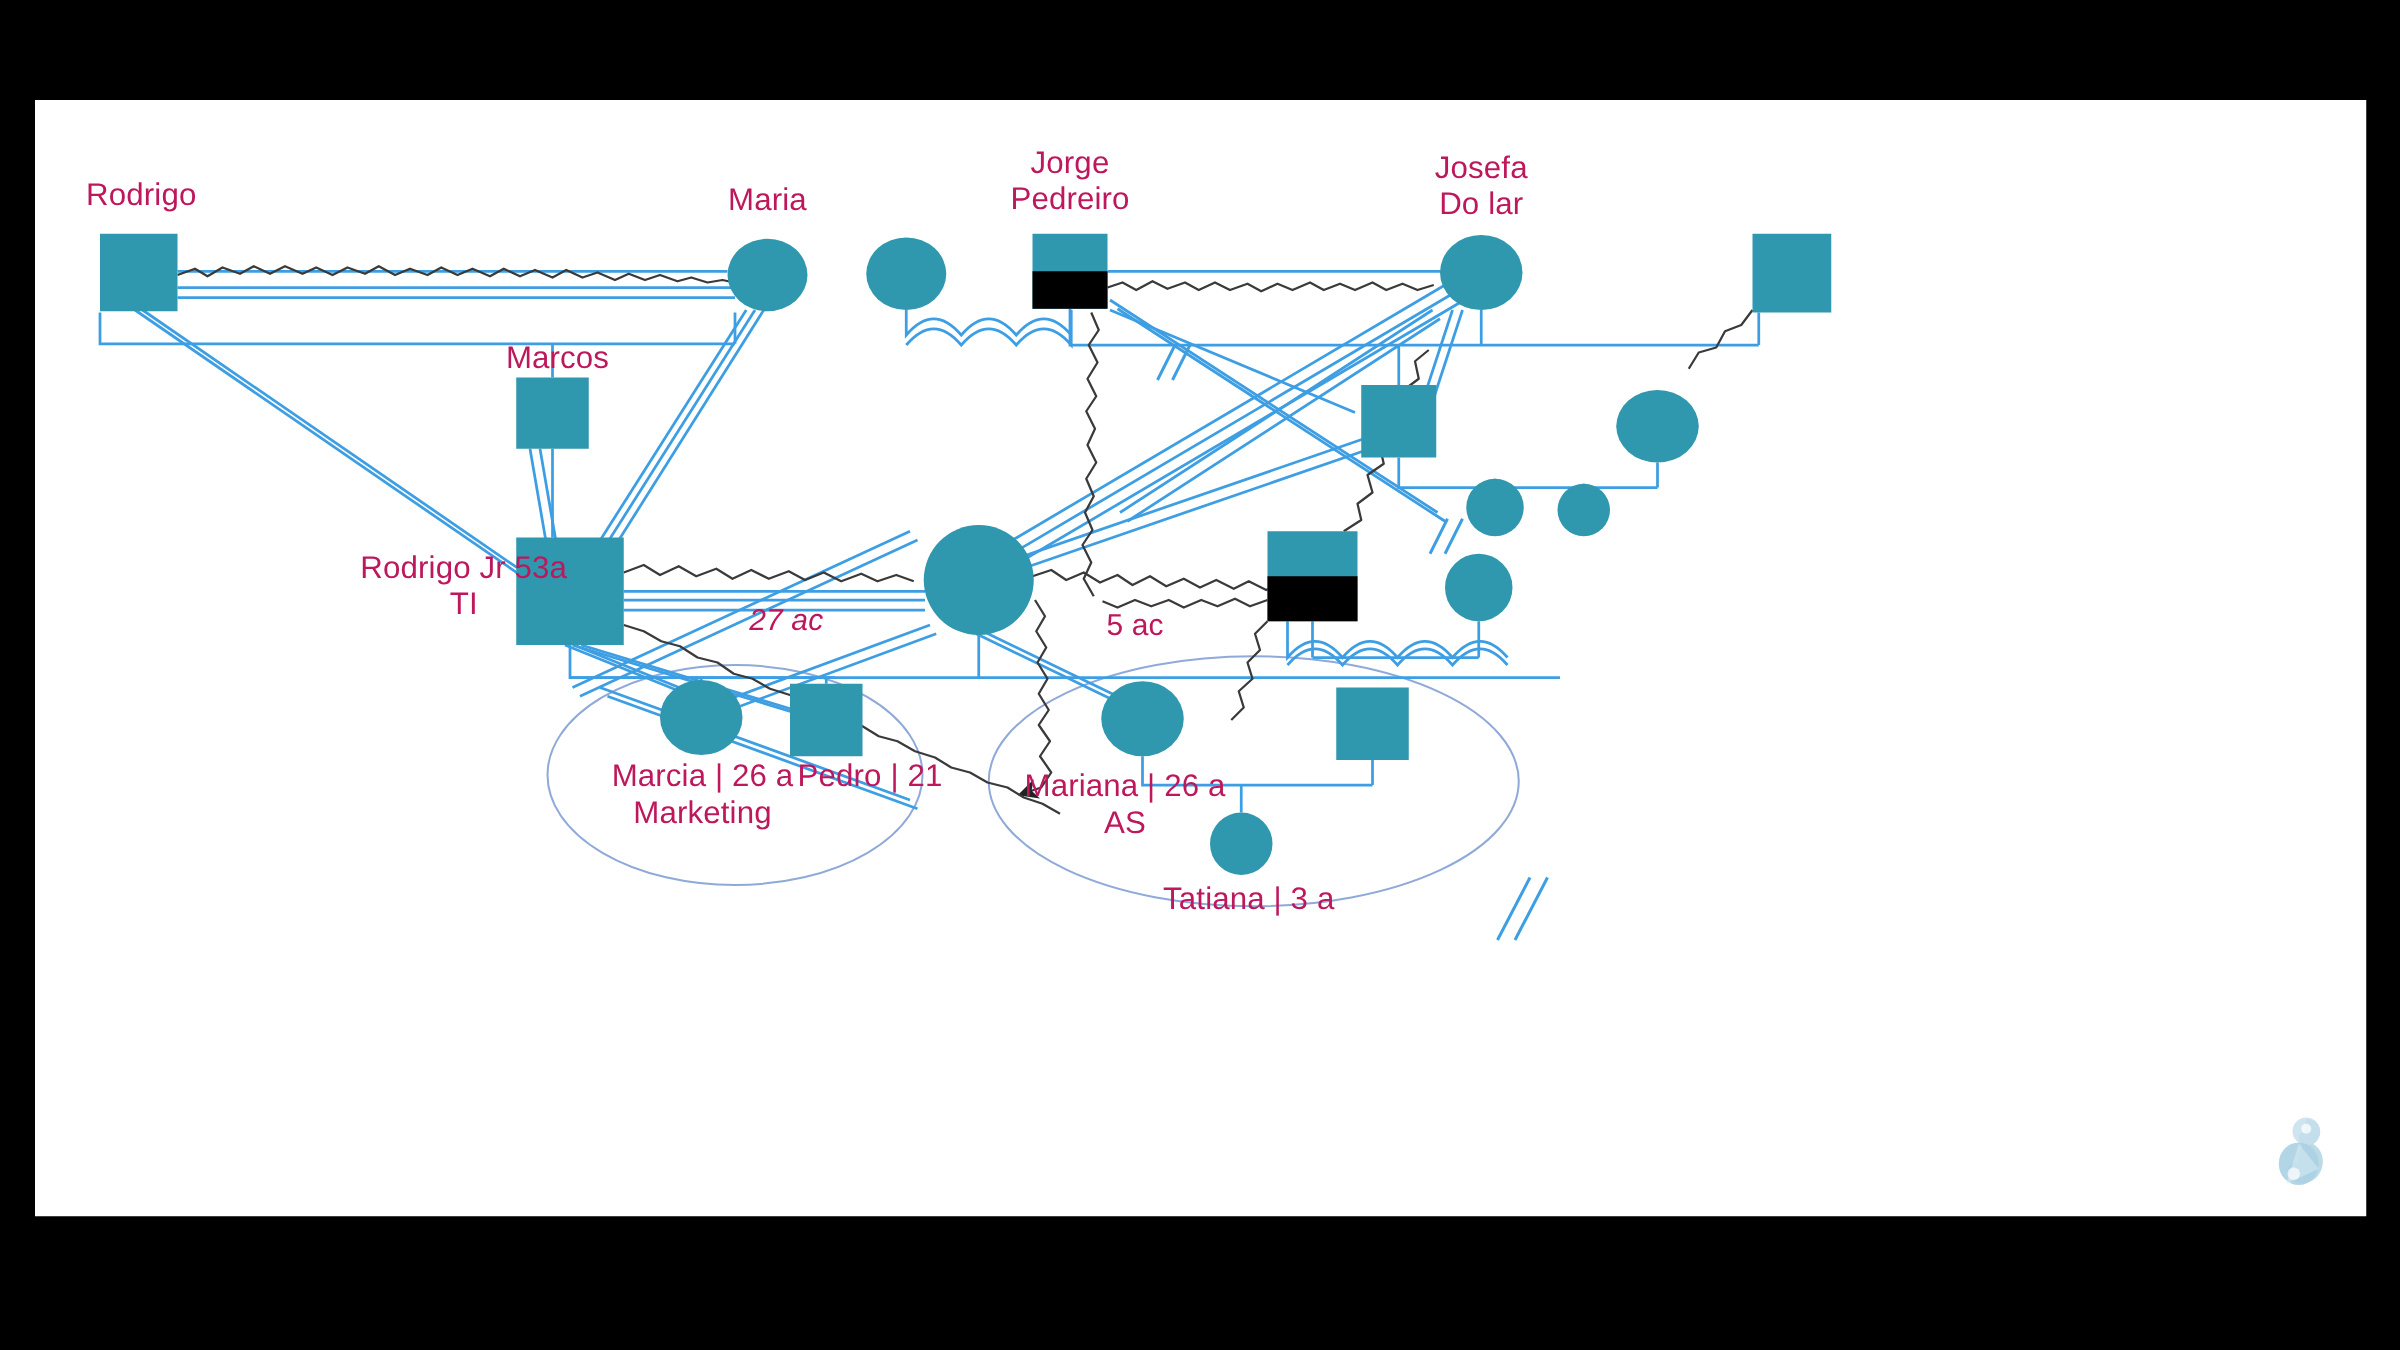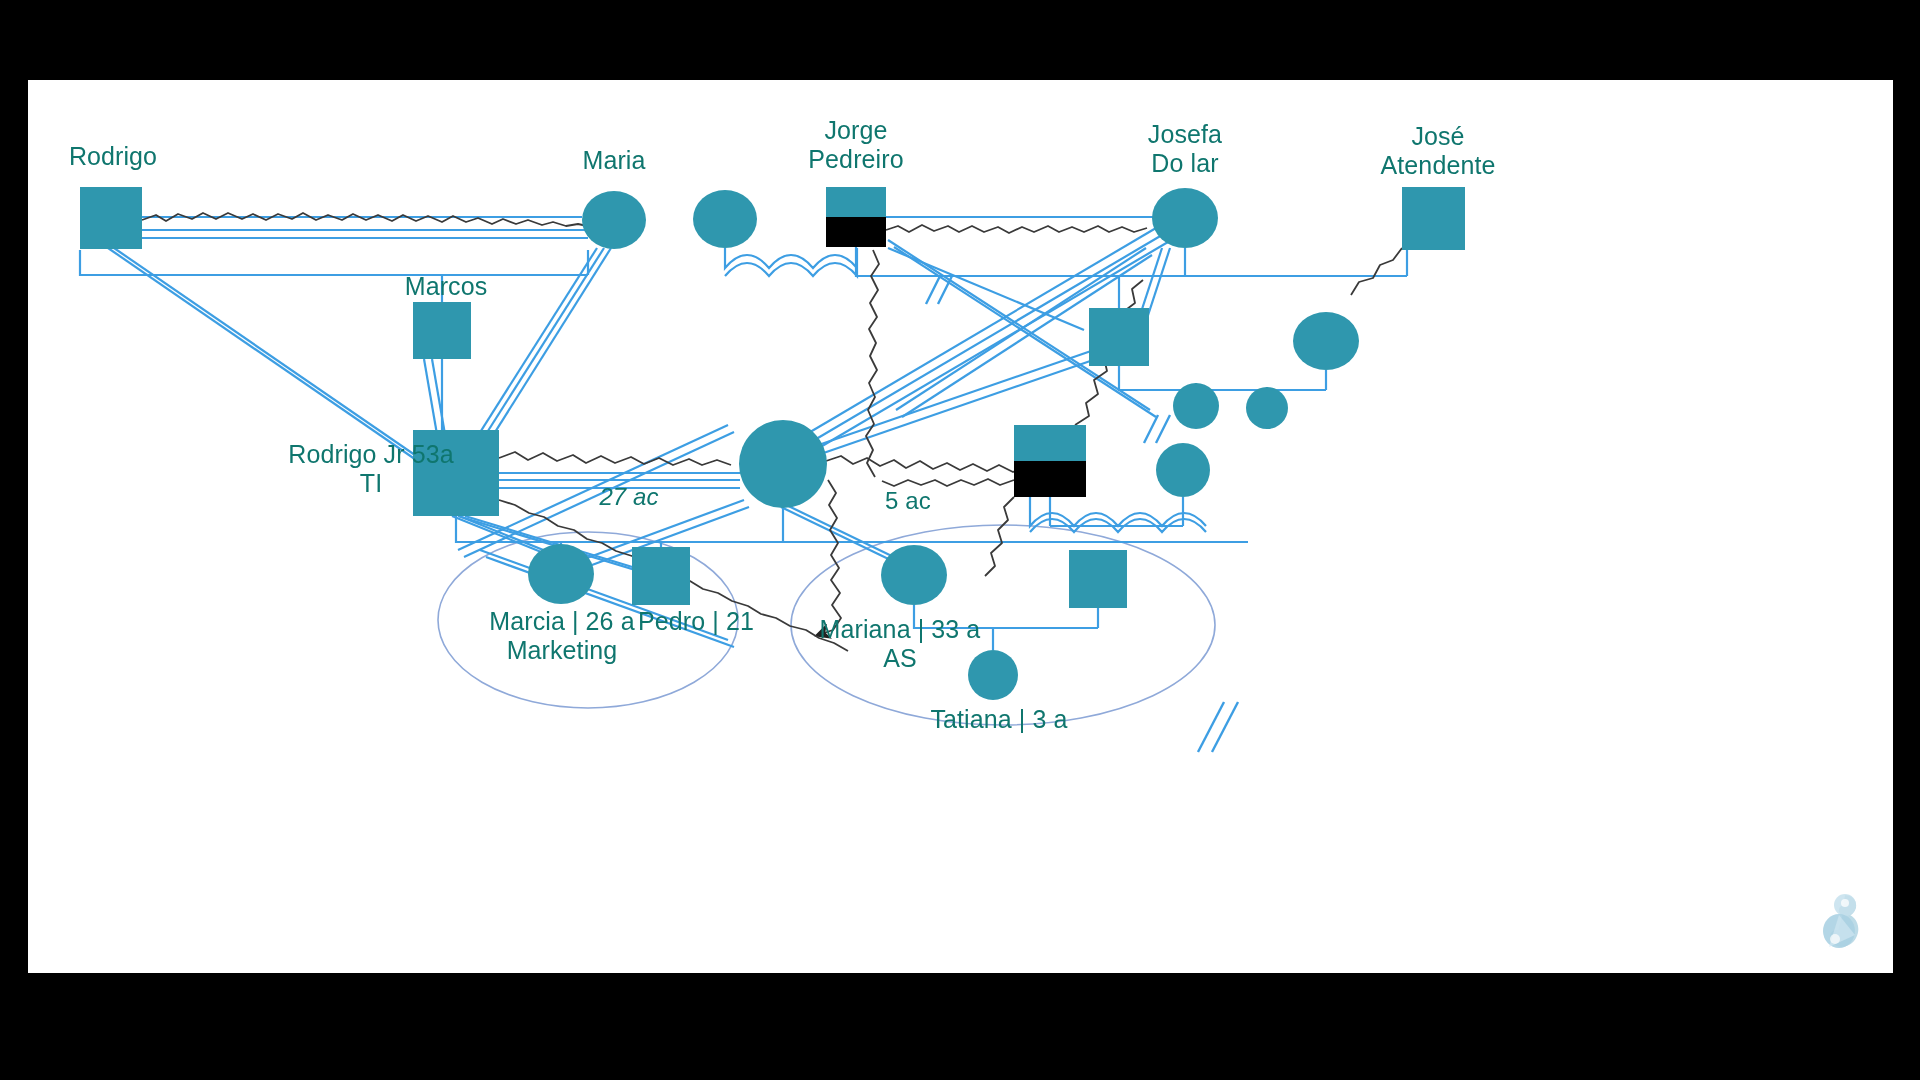--- a/index.html
+++ b/index.html
@@ -29,21 +29,21 @@
   #genogram-svg {
     position: absolute;
     left: 0;
     top: 0;
     width: 1865px;
     height: 893px;
     display: block;
   }
   .lbl {
     position: absolute;
-    color: #0f766e;
+    color: #be185d;
     font-size: 25px;
     line-height: 29px;
     text-align: center;
     white-space: pre-line;
     letter-spacing: 0.1px;
     pointer-events: none;
   }
   .lbl.small { font-size: 24px; }
   .watermark {
     position: absolute;
@@ -241,28 +241,26 @@
       </g>
     </svg>
 
     <div class="lbl" style="left:10px; top:62px; width:150px;">Rodrigo</div>
     <div class="lbl" style="left:516px; top:66px; width:140px;">Maria</div>
     <div class="lbl" style="left:338px; top:192px; width:160px;">Marcos</div>
     <div class="lbl" style="left:748px; top:36px; width:160px;">Jorge
 Pedreiro</div>
     <div class="lbl" style="left:1077px; top:40px; width:160px;">Josefa
 Do lar</div>
-    <div class="lbl" style="left:1325px; top:42px; width:170px;">José
-Atendente</div>
     <div class="lbl" style="left:238px; top:360px; width:210px;">Rodrigo Jr 53a
 TI</div>
     <div class="lbl" style="left:428px; top:527px; width:212px;">Marcia | 26 a
 Marketing</div>
     <div class="lbl" style="left:578px; top:527px; width:180px;">Pedro | 21</div>
-    <div class="lbl" style="left:752px; top:535px; width:240px;">Mariana  | 33 a
+    <div class="lbl" style="left:752px; top:535px; width:240px;">Mariana  | 26 a
 AS</div>
     <div class="lbl" style="left:876px; top:625px; width:190px;">Tatiana  | 3 a</div>
 
     <div class="lbl small" style="left:556px; top:402px; width:90px;font-style:italic;">27 ac</div>
     <div class="lbl small" style="left:840px; top:406px; width:80px;">5 ac</div>
 
     <svg class="watermark" viewBox="0 0 62 72">
       <path d="M36,6 c10,0 14,10 9,17 c-4,6 -13,6 -15,0 c-1,-4 2,-7 5,-6 c2,1 2,4 0,4 c-3,0 -3,-3 -1,-3 M34,24 c13,1 19,14 13,25 c-5,10 -20,12 -25,3 c-3,-6 1,-12 7,-11 c4,1 5,6 2,8 c-3,1 -5,-2 -3,-4" fill="#a9cfe0" opacity="0.9"></path>
       <ellipse cx="36" cy="16" rx="11" ry="11" fill="#bcdcea" opacity="0.85"></ellipse>
       <ellipse cx="30" cy="42" rx="16" ry="17" fill="#9ccade" opacity="0.9"></ellipse>

